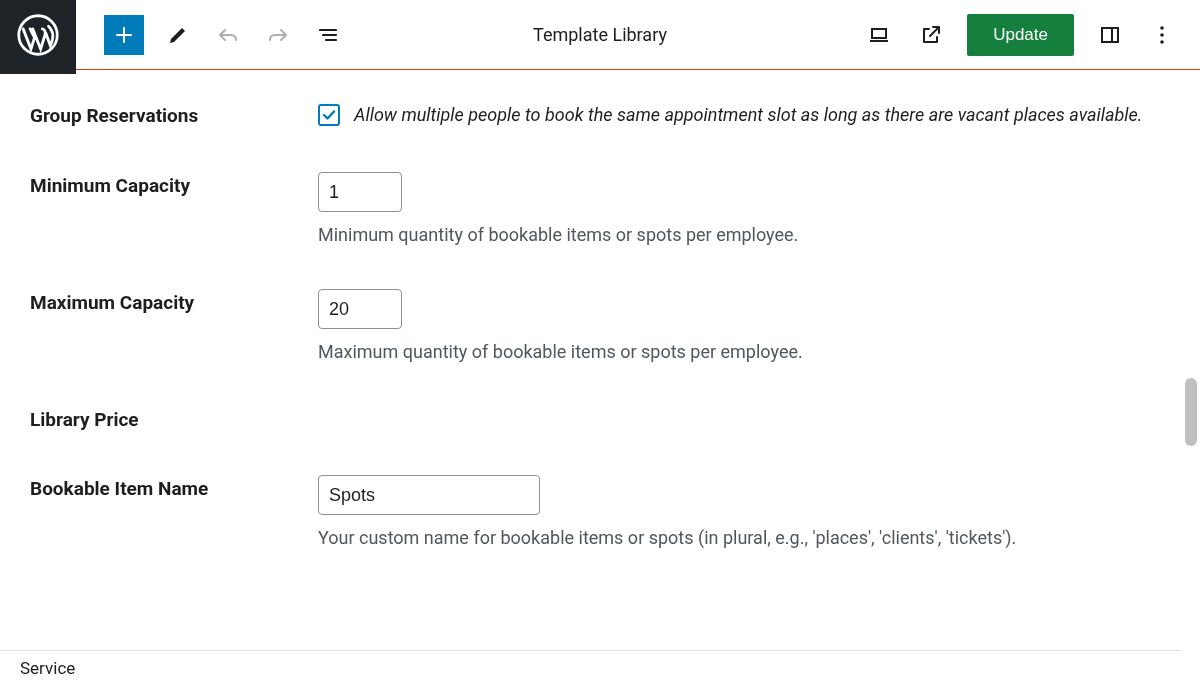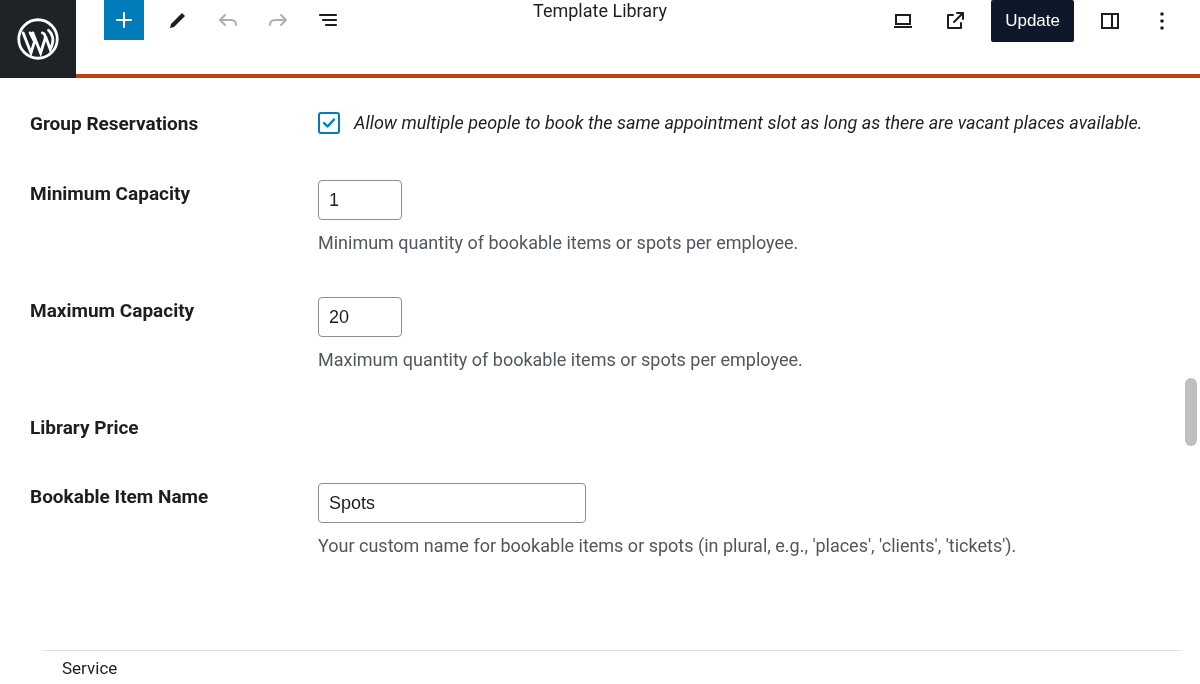--- a/index.html
+++ b/index.html
@@ -8,24 +8,24 @@
     background: #fff;
     color: #1e1e1e;
     width: 1200px;
     height: 684px;
     overflow: hidden;
     position: relative;
   }
 
   
   .toolbar {
-    height: 78px;
-    border-bottom: 4px solid #c2410c;
-    display: flex;
-    align-items: flex-start;
+    height: 70px;
+    border-bottom: 1px solid #c2410c;
+    display: flex;
+    align-items: center;
     position: relative;
   }
   .wp-logo {
     width: 76px;
     height: 78px;
     background: #1d2327;
     display: flex;
     align-items: center;
     justify-content: center;
   }
@@ -70,24 +70,24 @@
     cursor: pointer;
   }
   .toolbar-right {
     margin-left: auto;
     display: flex;
     align-items: center;
     gap: 20px;
     padding-right: 22px;
   }
   .update-btn {
-    background: #0f172a;
+    background: #15803d;
     color: #fff;
     border: none;
-    padding: 11px 14px;
+    padding: 11px 26px;
     font-size: 17px;
     cursor: pointer;
     border-radius: 2px;
   }
 
   
   .content {
     padding: 32px 30px 0 30px;
     height: calc(100% - 78px - 34px);
     overflow-y: auto;
@@ -145,21 +145,21 @@
   .num-input {
     width: 84px;
     height: 40px;
     border: 1px solid #8c8f94;
     border-radius: 4px;
     padding: 0 10px;
     font-size: 18px;
     color: #1e1e1e;
   }
   .text-input {
-    width: 268px;
+    width: 222px;
     height: 40px;
     border: 1px solid #8c8f94;
     border-radius: 4px;
     padding: 0 10px;
     font-size: 18px;
     color: #1e1e1e;
   }
 
   
   .status-bar {
@@ -167,21 +167,20 @@
     bottom: 0;
     left: 0;
     right: 18px;
     height: 34px;
     border-top: 1px solid #e0e0e0;
     display: flex;
     align-items: center;
     padding-left: 20px;
     font-size: 17px;
     color: #1e1e1e;
-    margin-left: 42px;
   }
 
   
   .scrollbar {
     position: absolute;
     right: 0;
     top: 78px;
     width: 18px;
     height: calc(100% - 78px);
     background: #fff;

